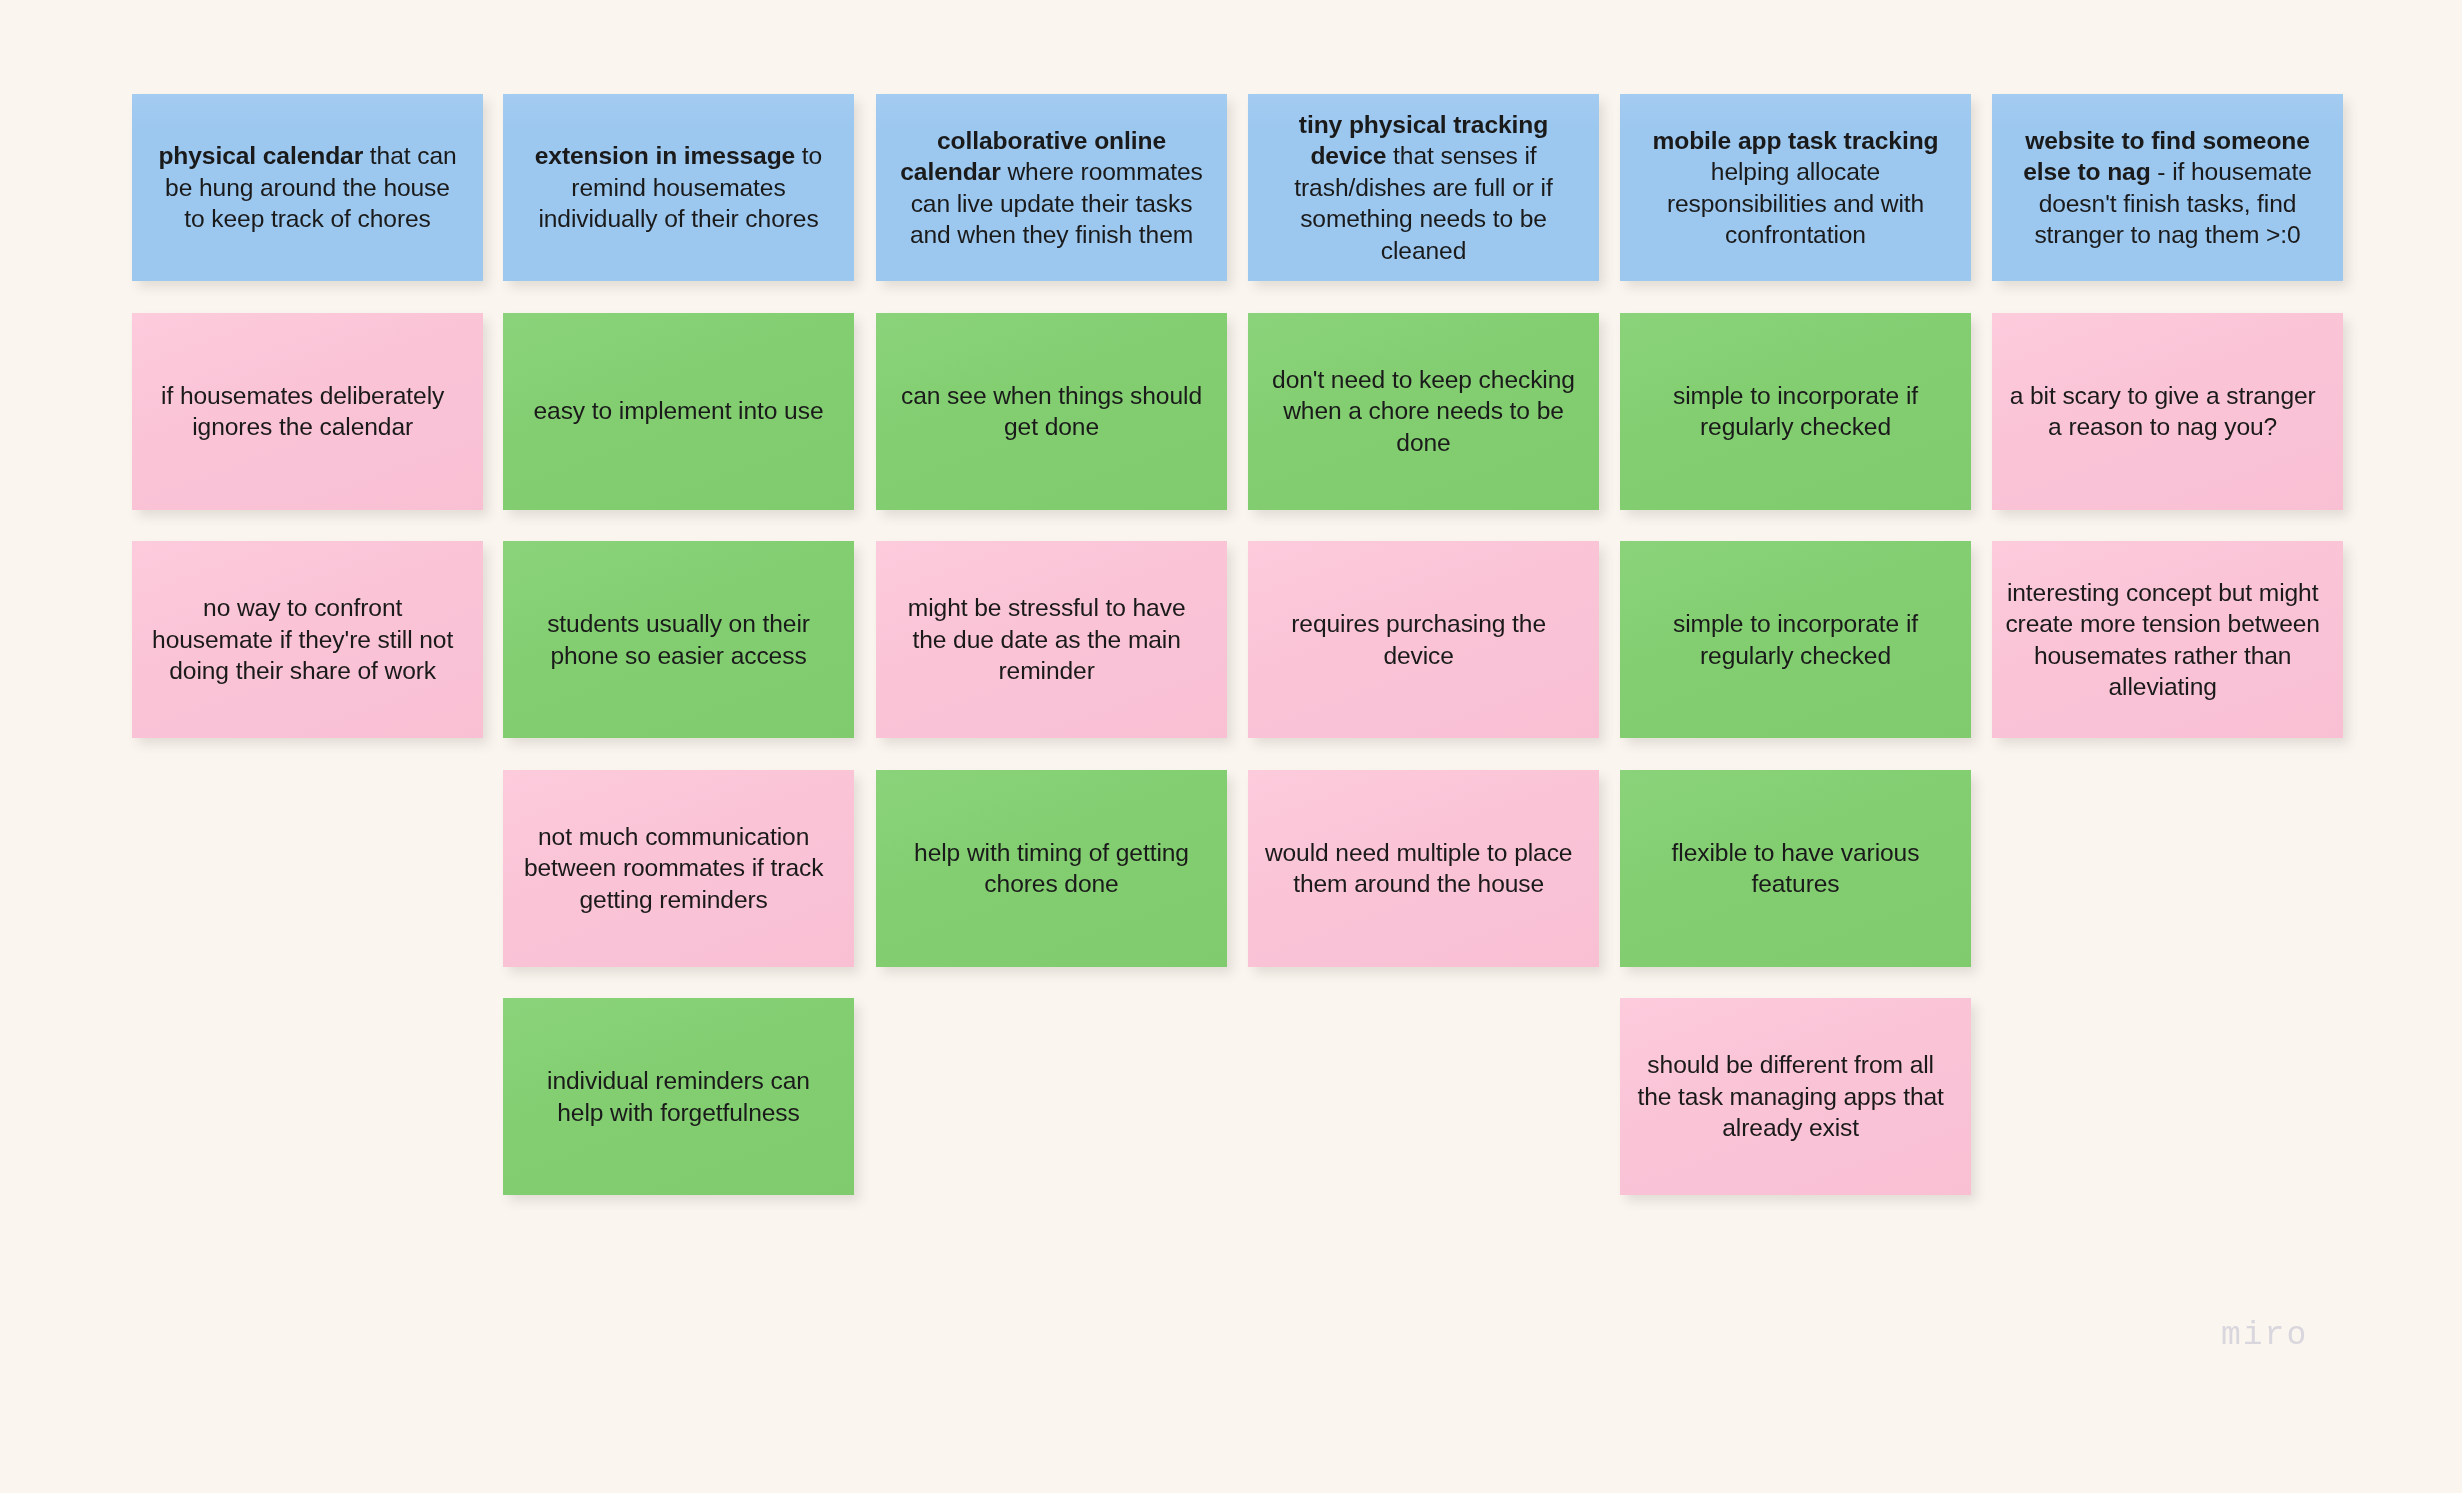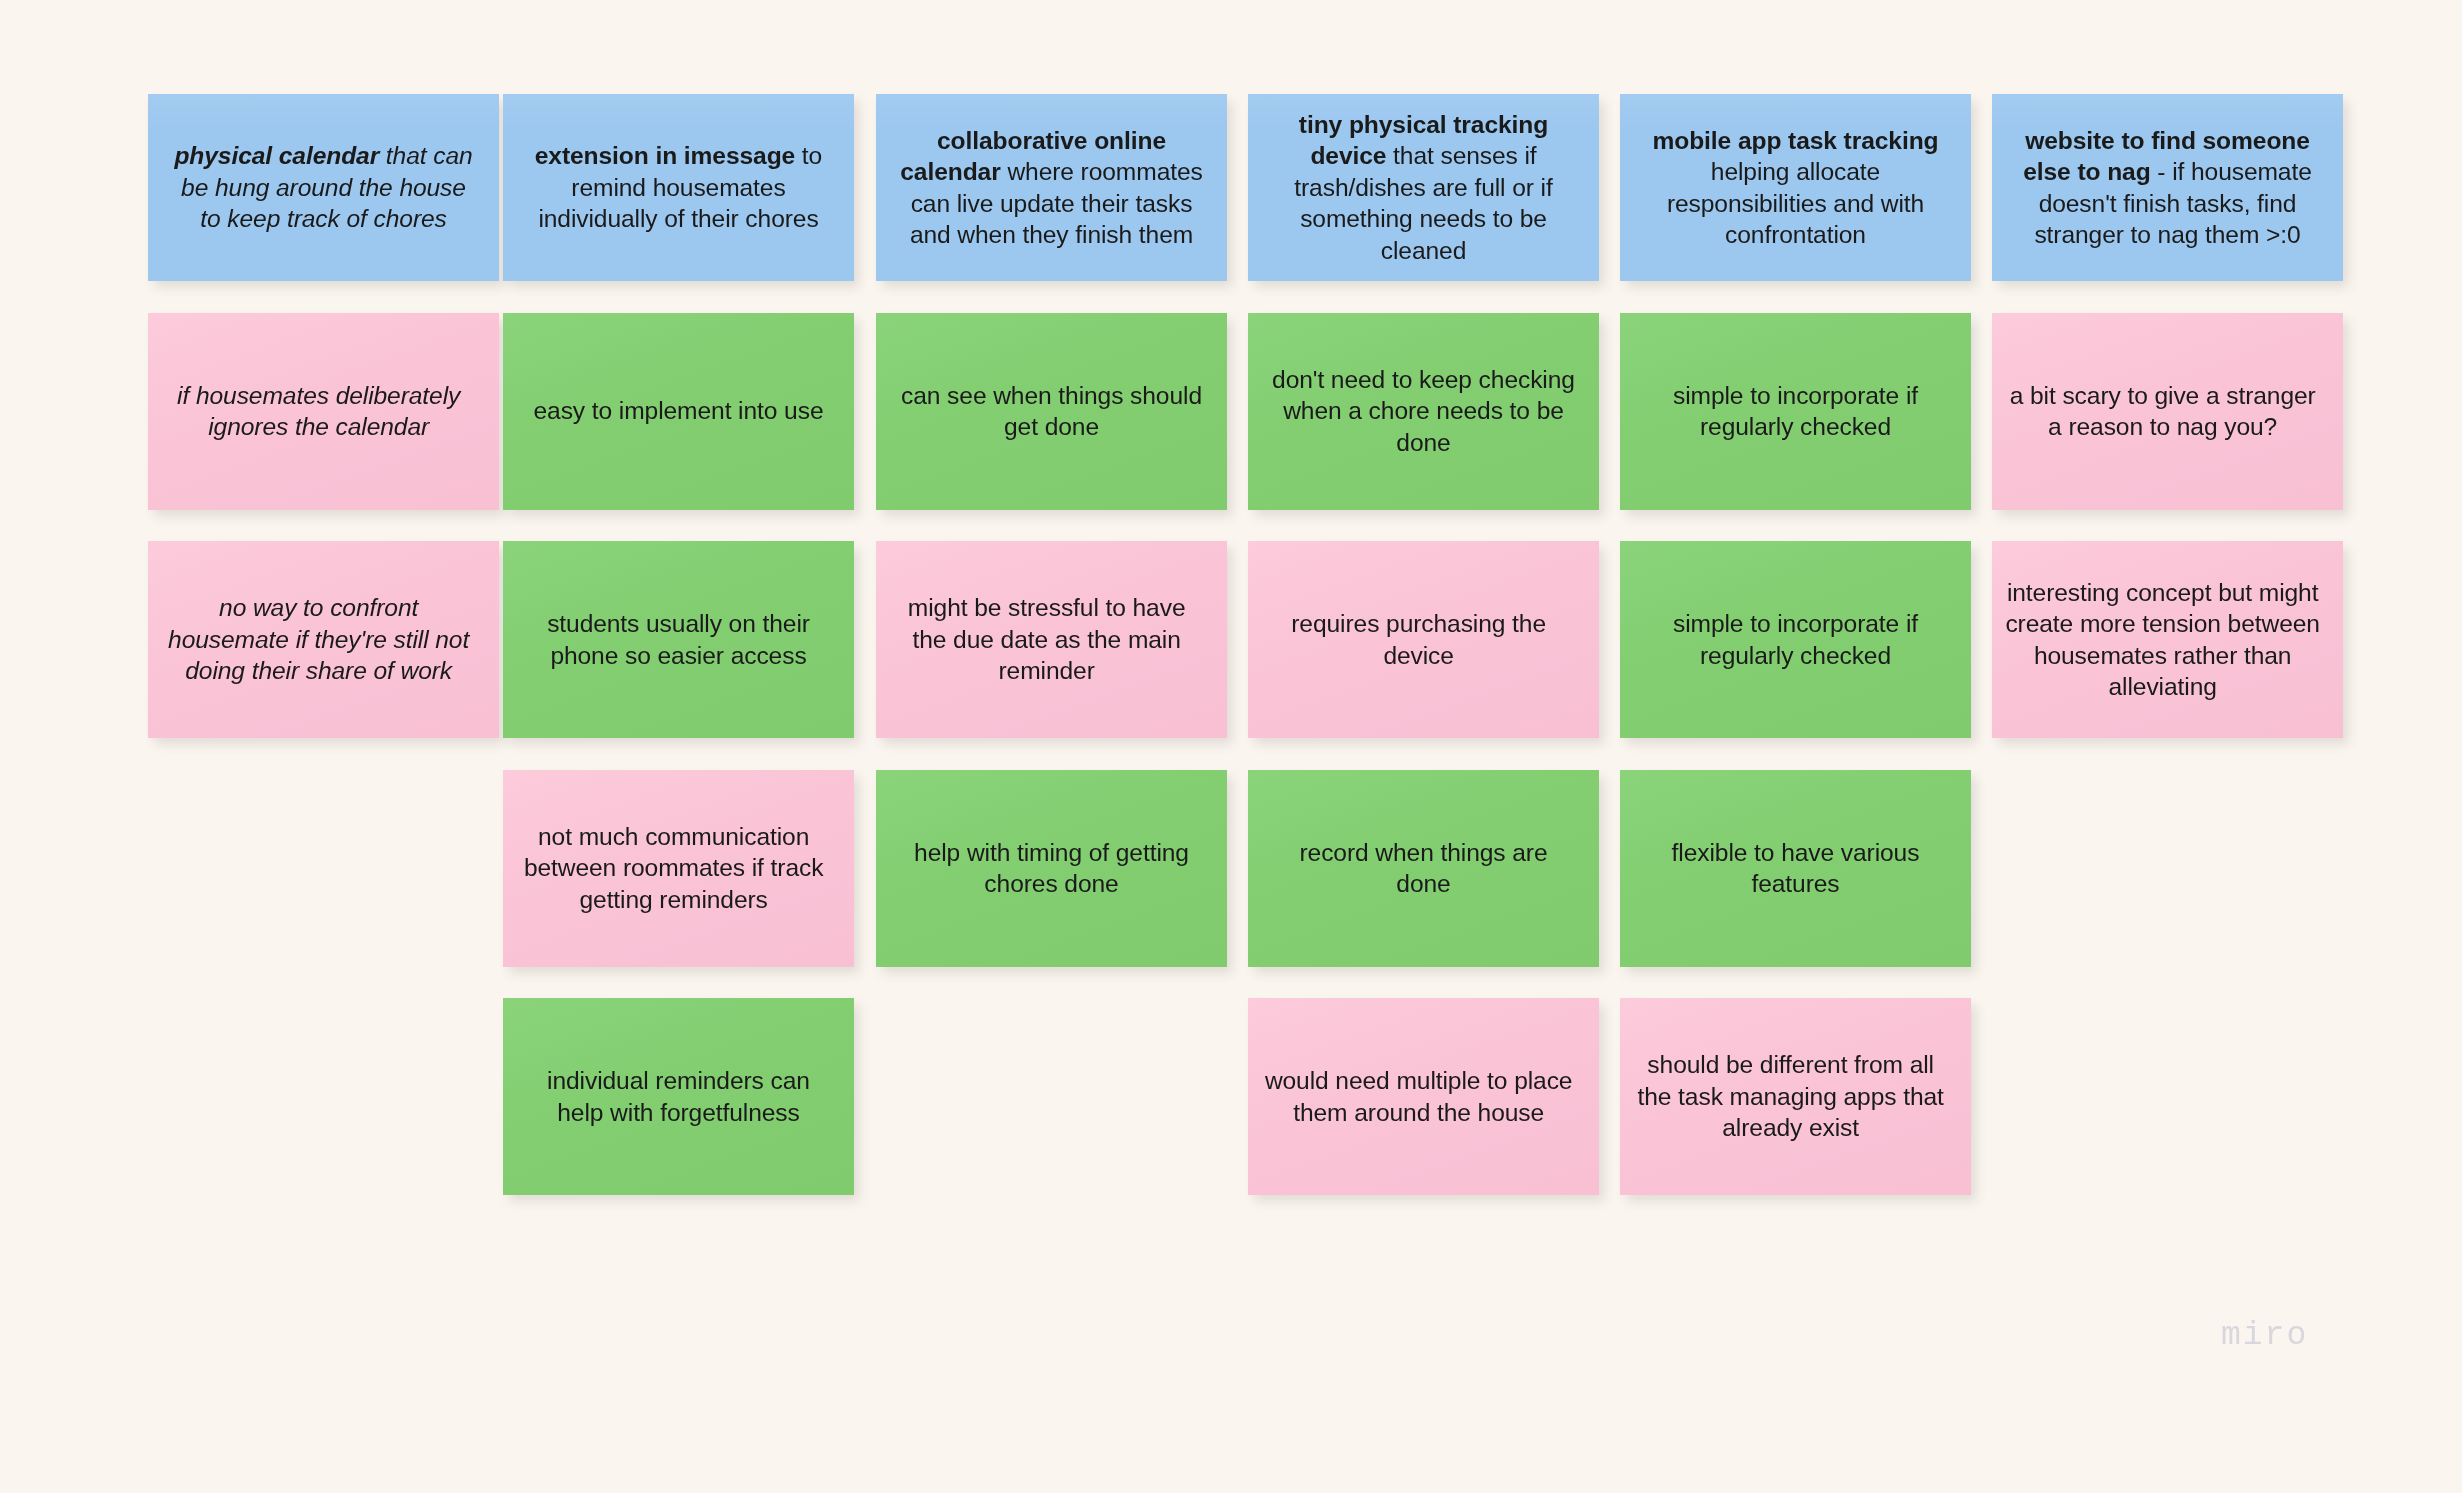--- a/index.html
+++ b/index.html
@@ -22,21 +22,21 @@
     height: 1493px;
   }
 
   .column {
     position: absolute;
     top: 94px;
     width: 351px;
   }
 
   
-  .col-0 { left: 148px; font-style: italic; }
+  .col-0 { left: 132px; }
   .col-1 { left: 503px; }
   .col-2 { left: 876px; }
   .col-3 { left: 1248px; }
   .col-4 { left: 1620px; }
   .col-5 { left: 1992px; }
 
   .note {
     position: relative;
     width: 351px;
     box-sizing: border-box;
@@ -139,23 +139,20 @@
     <div class="column col-3">
       <div class="note blue">
         <span class="txt"><b>tiny physical tracking device</b><span> that senses if trash/dishes are full or if something needs to be cleaned</span></span>
       </div>
       <div class="note green">
         <span class="txt">don't need to keep checking when a chore needs to be done</span>
       </div>
       <div class="note pink">
         <span class="txt">requires purchasing the device</span>
       </div>
-      <div class="note green">
-        <span class="txt">record when things are done</span>
-      </div>
       <div class="note pink">
         <span class="txt">would need multiple to place them around the house</span>
       </div>
     </div>
     <div class="column col-4">
       <div class="note blue">
         <span class="txt"><b>mobile app task tracking</b><span> helping allocate responsibilities and with confrontation</span></span>
       </div>
       <div class="note green">
         <span class="txt">simple to incorporate if regularly checked</span>

